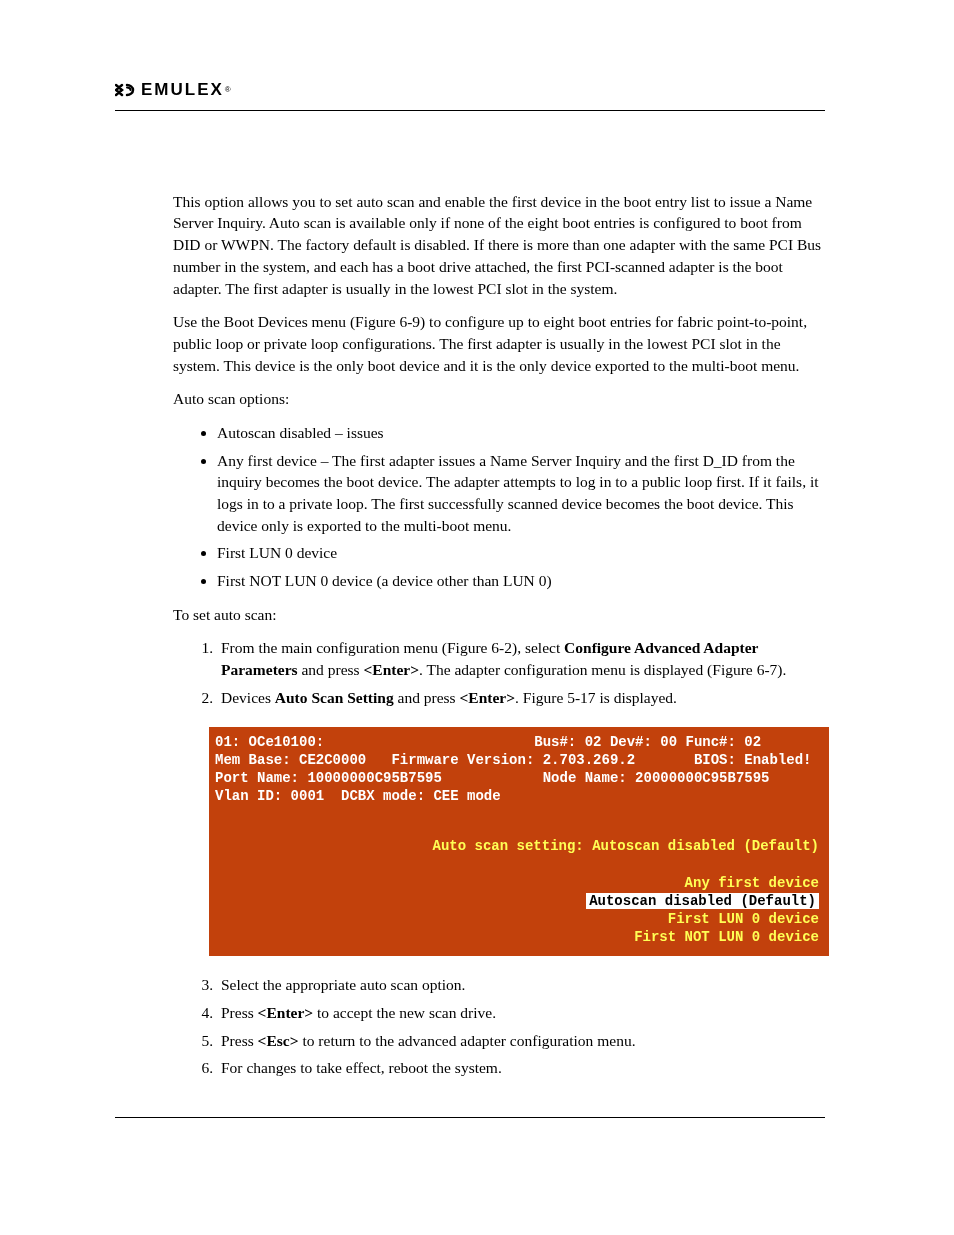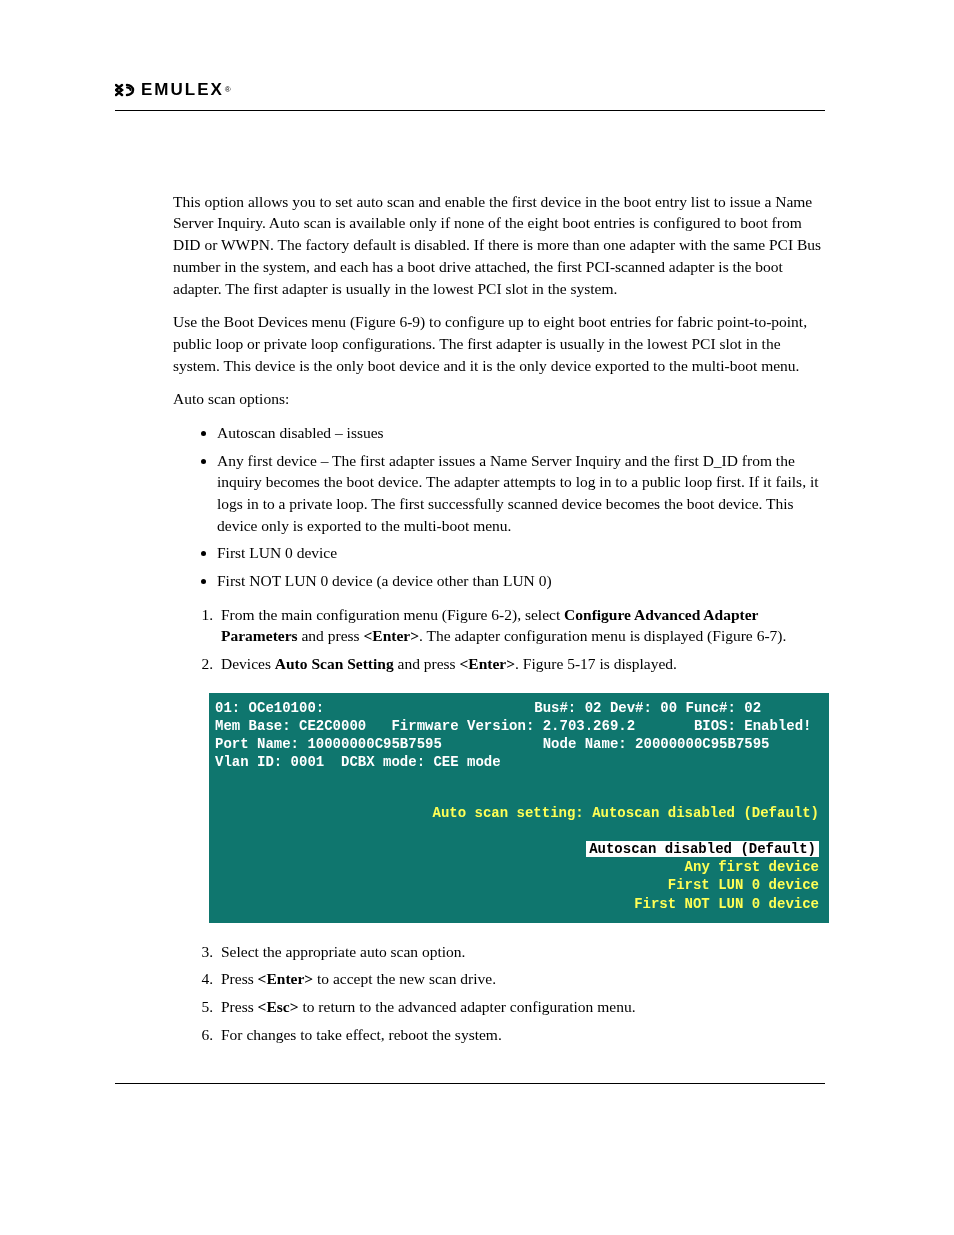--- a/index.html
+++ b/index.html
@@ -62,21 +62,21 @@
     padding-left: 44px;
   }
   ul.bullets li { margin-bottom: 6px; }
   ol.steps {
     margin: 6px 0 12px 0;
     padding-left: 44px;
   }
   ol.steps li { margin-bottom: 6px; padding-left: 4px; }
   b { font-weight: 700; }
   .terminal {
-    background: #0f766e;
+    background: #c2410c;
     color: #fff;
     font-family: "Courier New", Courier, monospace;
     font-weight: bold;
     font-size: 14px;
     line-height: 1.3;
     padding: 6px 10px 10px 6px;
     margin: 18px 0 18px 36px;
     width: 620px;
     box-sizing: border-box;
     white-space: pre;
@@ -116,36 +116,37 @@
     <p>Use the Boot Devices menu (Figure 6-9) to configure up to eight boot entries for fabric point-to-point, public loop or private loop configurations. The first adapter is usually in the lowest PCI slot in the system. This device is the only boot device and it is the only device exported to the multi-boot menu.</p>
     <p>Auto scan options:</p>
 
     <ul class="bullets">
       <li>Autoscan disabled – issues</li>
       <li>Any first device – The first adapter issues a Name Server Inquiry and the first D_ID from the inquiry becomes the boot device. The adapter attempts to log in to a public loop first. If it fails, it logs in to a private loop. The first successfully scanned device becomes the boot device. This device only is exported to the multi-boot menu.</li>
       <li>First LUN 0 device</li>
       <li>First NOT LUN 0 device (a device other than LUN 0)</li>
     </ul>
 
+    <p>To set auto scan:</p>
 
     <ol class="steps">
       <li>
         <span>From the main configuration menu (Figure 6-2), select </span><b>Configure Advanced Adapter Parameters</b><span> and press </span><b>&lt;Enter&gt;</b><span>. The adapter configuration menu is displayed (Figure 6-7).</span>
       </li>
       <li>
         <span>Devices </span><b>Auto Scan Setting</b><span> and press </span><b>&lt;Enter&gt;</b><span>. Figure 5-17 is displayed.</span>
       </li>
     </ol>
 
     <div class="terminal"><span><span>01: OCe10100:</span>                         <span>Bus#: 02 Dev#: 00 Func#: 02</span></span>
 <span><span>Mem Base: CE2C0000</span>   <span>Firmware Version: 2.703.269.2</span>       <span>BIOS: Enabled!</span></span>
 <span><span>Port Name: 10000000C95B7595</span>            <span>Node Name: 20000000C95B7595</span></span>
 <span>Vlan ID: 0001  DCBX mode: CEE mode</span>
 <div class="term-menu"><span class="indent1">Auto scan setting: Autoscan disabled (Default)</span>
-<span class="indent2"><span class="sel">Autoscan disabled (Default)</span></span><span class="indent2">Any first device</span><span class="indent2">First LUN 0 device</span><span class="indent2">First NOT LUN 0 device</span></div></div>
+<span class="indent2">Any first device</span><span class="indent2"><span class="sel">Autoscan disabled (Default)</span></span><span class="indent2">First LUN 0 device</span><span class="indent2">First NOT LUN 0 device</span></div></div>
 
     <ol class="steps" start="3">
       <li>Select the appropriate auto scan option.</li>
       <li>
         <span>Press </span><b>&lt;Enter&gt;</b><span> to accept the new scan drive.</span>
       </li>
       <li>
         <span>Press </span><b>&lt;Esc&gt;</b><span> to return to the advanced adapter configuration menu.</span>
       </li>
       <li>For changes to take effect, reboot the system.</li>

